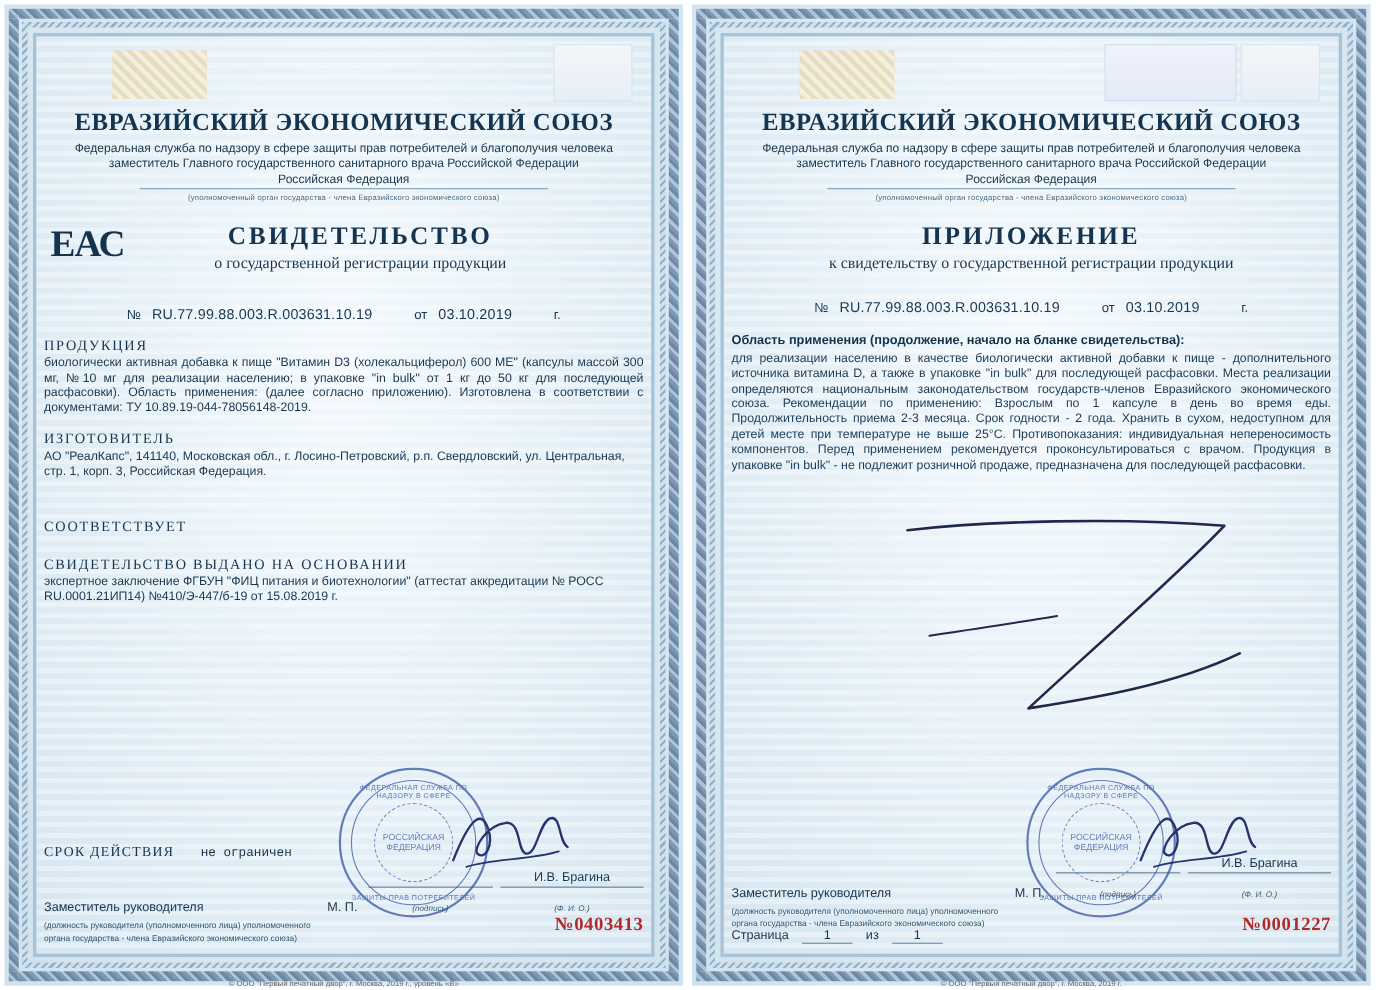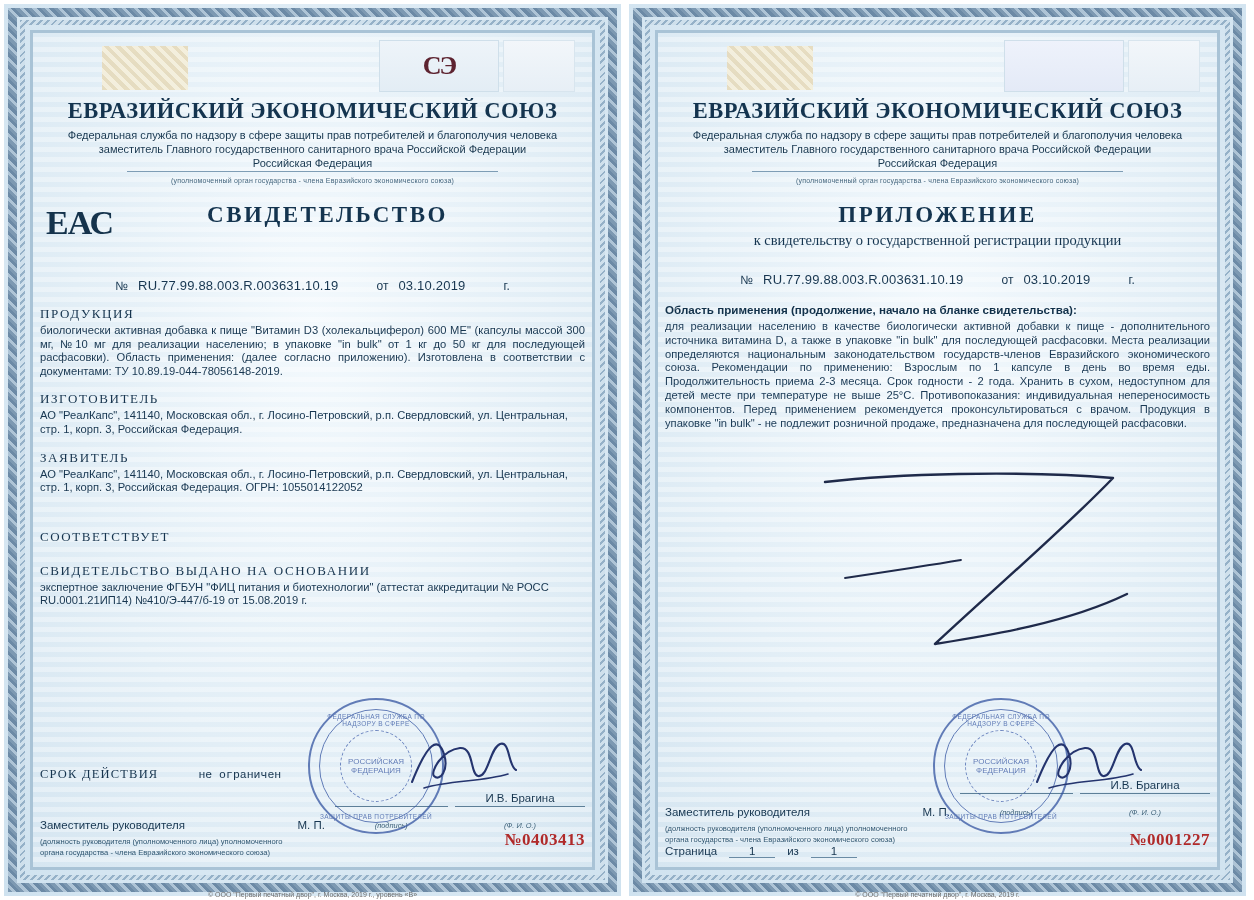--- a/index.html
+++ b/index.html
@@ -198,21 +198,21 @@
     margin-top: 4px;
     text-align: justify;
   }
 
   
   .sigblock {
     position: absolute;
     left: 0; right: 0; bottom: 4px;
   }
   .validity {
-    display: flex; align-items: baseline; gap: 40px;
+    display: flex; align-items: baseline; gap: 24px;
     font-family: "Liberation Serif", serif;
     font-size: 12.5px;
     letter-spacing: 1.2px;
     color: #16344e;
     margin-bottom: 10px;
   }
   .validity .val {
     font-family: Liberation Mono, monospace;
     font-size: 11.5px;
     letter-spacing: 0;
@@ -336,39 +336,37 @@
 <div class="page">
 
   <div class="cert">
     <div class="frame-outer"></div>
     <div class="frame-mid"></div>
     <div class="frame-inner"></div>
 
     <div class="content">
       <div class="topstrip">
         <div class="hologram"></div>
-        <div class="seal-box">
-          <span class="mono">СЭ</span>
-        </div>
         <div class="seal-box2"></div>
       </div>
 
       <h1 class="title">ЕВРАЗИЙСКИЙ ЭКОНОМИЧЕСКИЙ СОЮЗ</h1>
       <div class="agency">
         <div>Федеральная служба по надзору в сфере защиты прав потребителей и благополучия человека</div>
         <div>заместитель Главного государственного санитарного врача Российской Федерации</div>
         <div class="line3">Российская Федерация</div>
         <div class="agency-underline"></div>
         <div class="agency-note">(уполномоченный орган государства - члена Евразийского экономического союза)</div>
       </div>
 
       <div class="doc-head">
         <div class="eac">ЕАС</div>
         <div class="doc-title-wrap">
           <div class="doc-title">СВИДЕТЕЛЬСТВО</div>
+          <div class="doc-sub">о государственной регистрации продукции</div>
         </div>
       </div>
 
       <div class="numline">
         <span class="lbl">№</span>
         <span class="val">RU.77.99.88.003.R.003631.10.19</span>
         <span class="gap"></span>
         <span class="lbl">от</span>
         <span class="val">03.10.2019</span>
         <span class="gap"></span>
@@ -378,24 +376,20 @@
       <div class="section">
         <div class="sec-title">ПРОДУКЦИЯ</div>
         <div class="sec-body justify">биологически активная добавка к пище "Витамин D3 (холекальциферол) 600 МЕ" (капсулы массой 300 мг, №10 мг для реализации населению; в упаковке "in bulk" от 1 кг до 50 кг для последующей расфасовки). Область применения: (далее согласно приложению). Изготовлена в соответствии с документами: ТУ 10.89.19-044-78056148-2019.</div>
       </div>
 
       <div class="section">
         <div class="sec-title">ИЗГОТОВИТЕЛЬ</div>
         <div class="sec-body">АО "РеалКапс", 141140, Московская обл., г. Лосино-Петровский, р.п. Свердловский, ул. Центральная, стр. 1, корп. 3, Российская Федерация.</div>
       </div>
 
-      <div class="section">
-        <div class="sec-title">ЗАЯВИТЕЛЬ</div>
-        <div class="sec-body">АО "РеалКапс", 141140, Московская обл., г. Лосино-Петровский, р.п. Свердловский, ул. Центральная, стр. 1, корп. 3, Российская Федерация. ОГРН: 1055014122052</div>
-      </div>
 
       <div class="section" style="margin-top:34px">
         <div class="sec-title">СООТВЕТСТВУЕТ</div>
       </div>
 
       <div class="section" style="margin-top:18px">
         <div class="sec-title">СВИДЕТЕЛЬСТВО ВЫДАНО НА ОСНОВАНИИ</div>
         <div class="sec-body">экспертное заключение ФГБУН "ФИЦ питания и биотехнологии" (аттестат аккредитации № РОСС RU.0001.21ИП14) №410/Э-447/б-19 от 15.08.2019 г.</div>
       </div>
 

